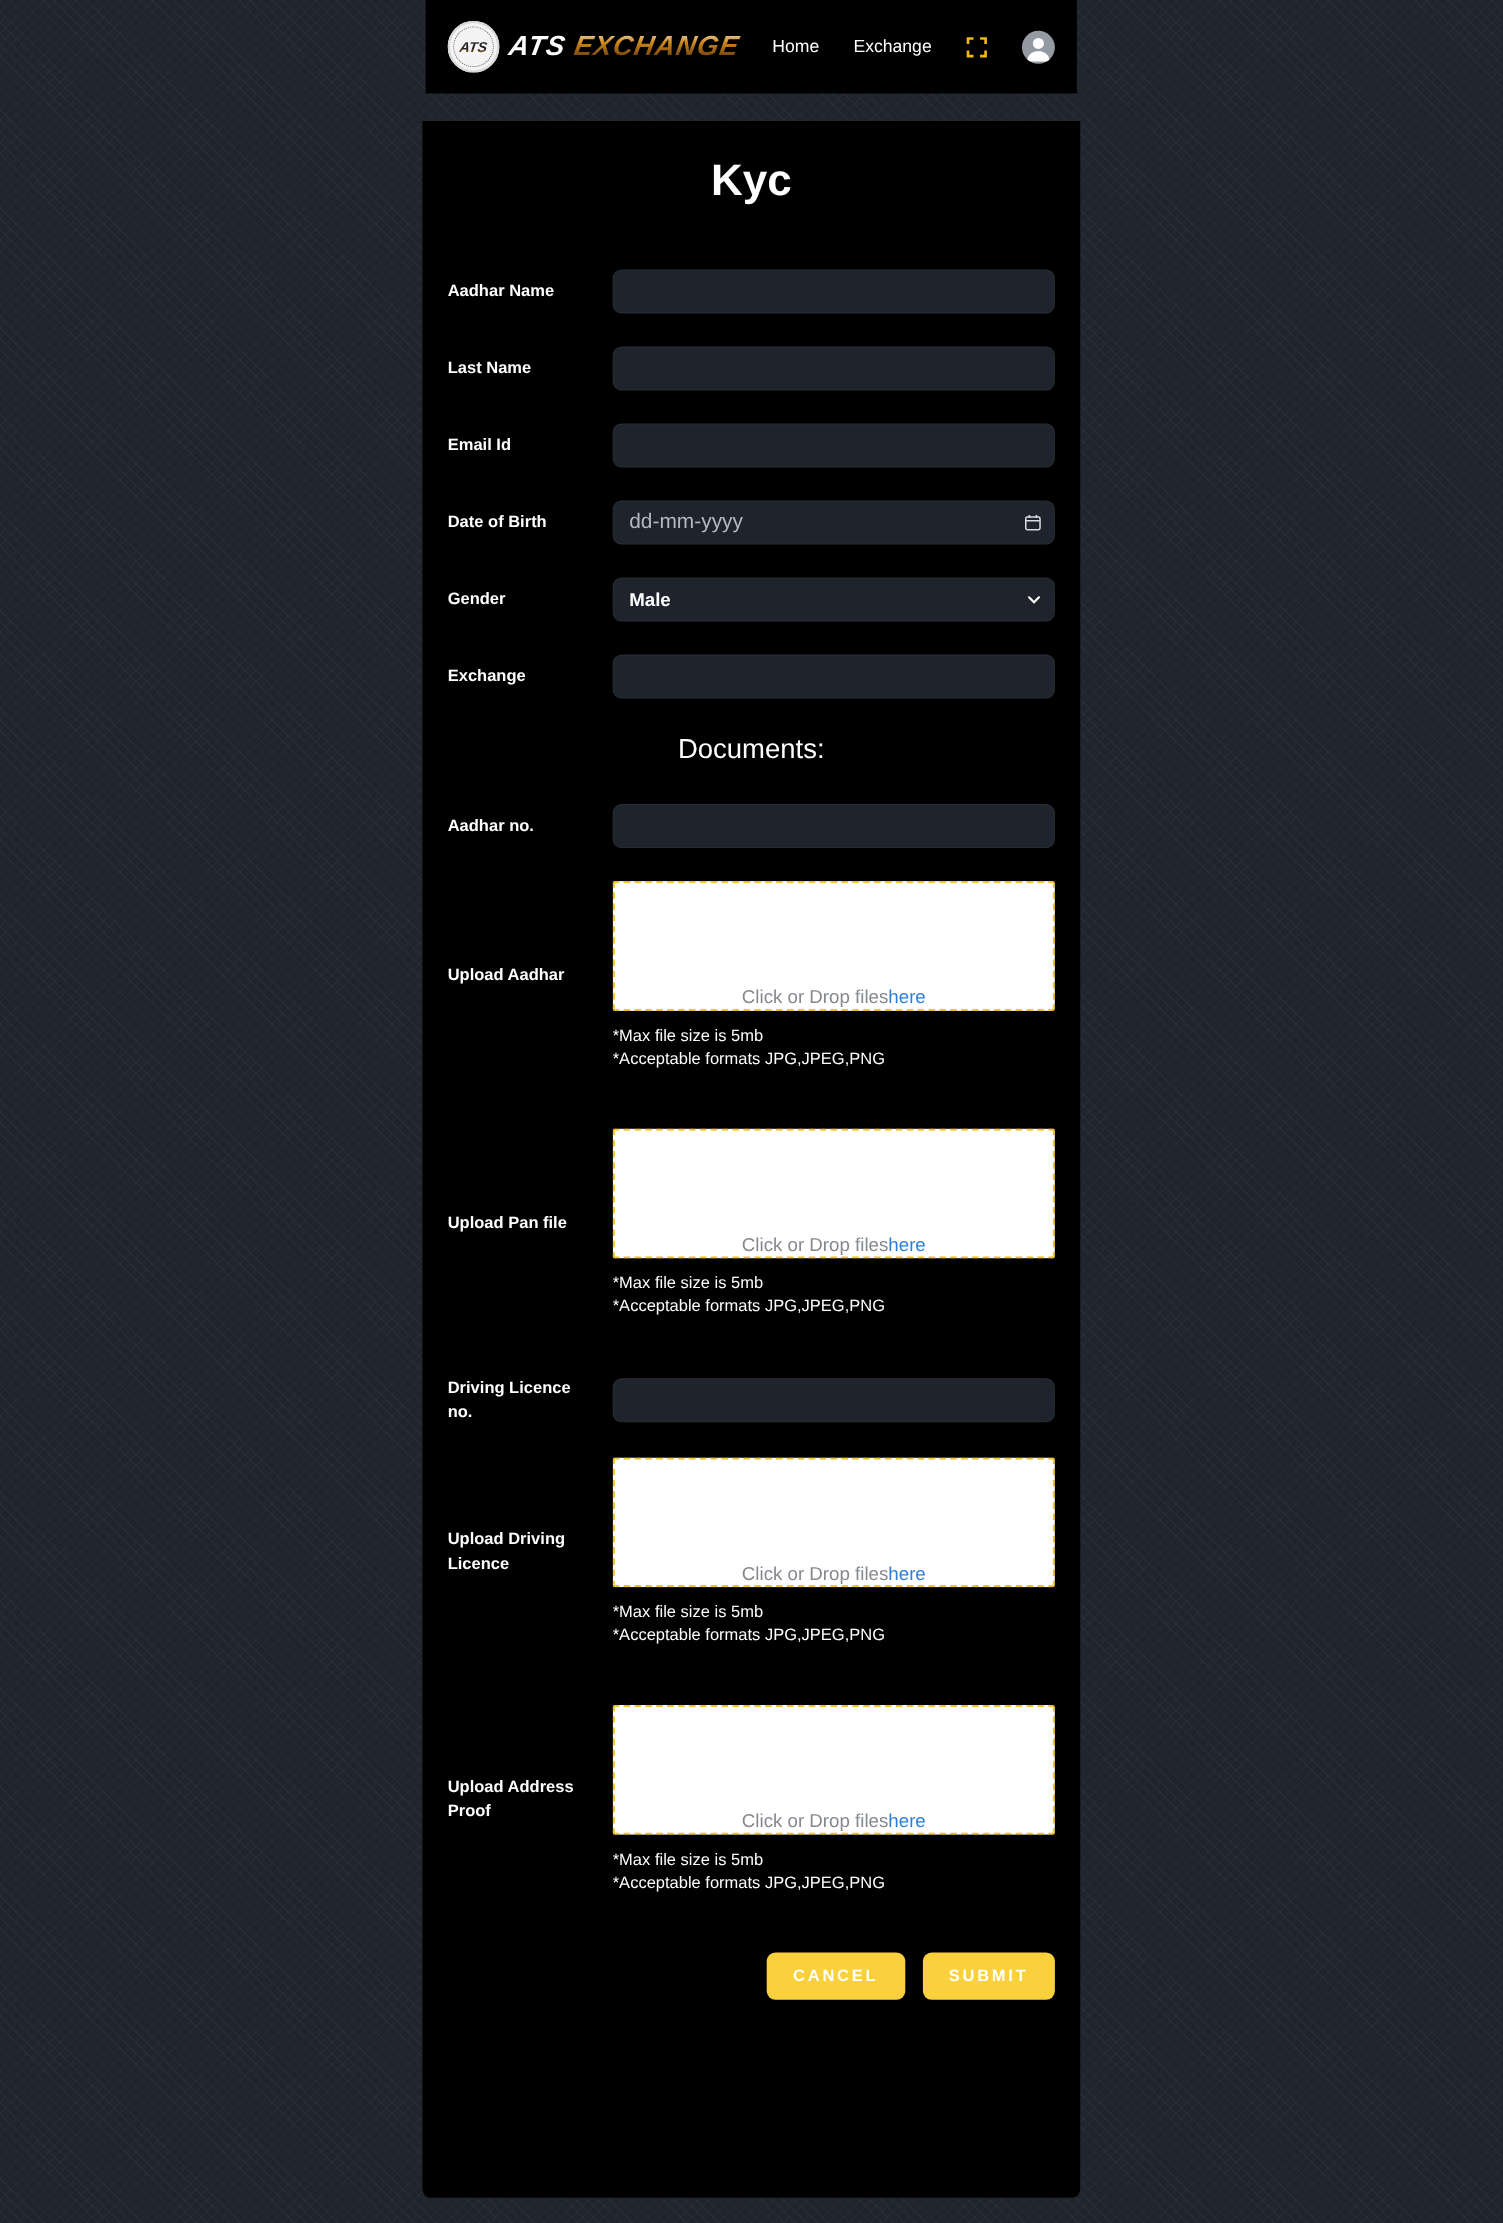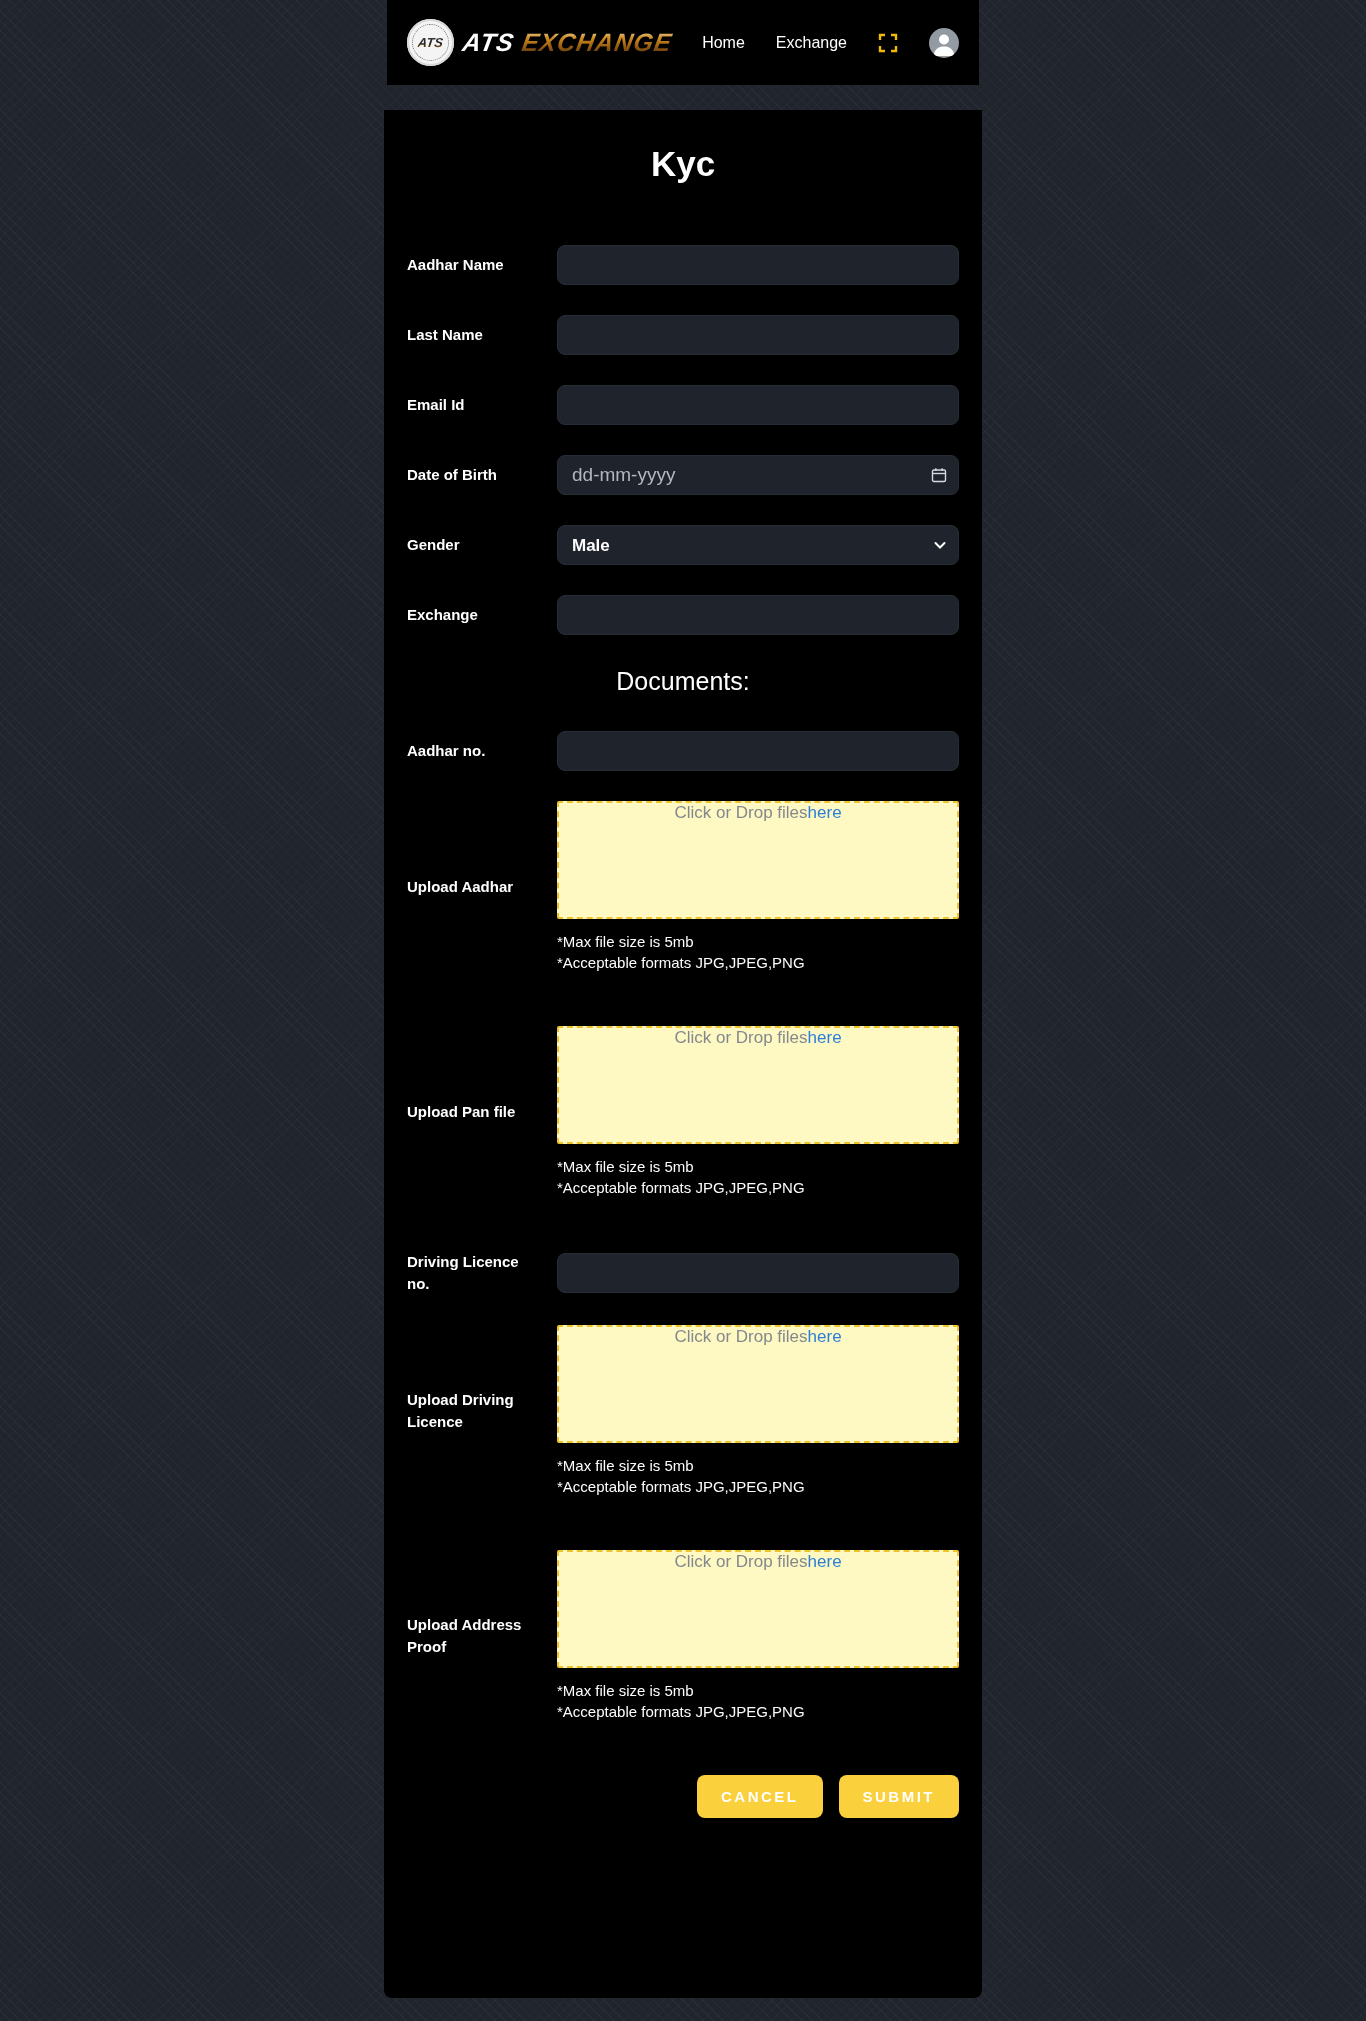--- a/index.html
+++ b/index.html
@@ -40,41 +40,41 @@
   .nav-link{color:#fff;font-size:16px;cursor:pointer;}
   .fs-icon{width:20px;height:20px;display:block;cursor:pointer;}
   .avatar{
     width:30px;height:30px;border-radius:50%;background:#939aa2;overflow:hidden;
     display:flex;align-items:flex-end;justify-content:center;cursor:pointer;
   }
   .card{
     width:598px;min-height:1888px;margin:25px auto 0;background:#000;
     box-sizing:border-box;padding:24px 23px 58px;border-radius:0 0 8px 8px;color:#fff;
   }
-  .page-title{font-size:35px;font-weight:bold;text-align:center;line-height:40px;margin:10px 0 61px;}
+  .page-title{font-size:40px;font-weight:bold;text-align:center;line-height:40px;margin:10px 0 61px;}
   .form-row{display:flex;align-items:center;margin-bottom:30px;}
   .upload-row{display:flex;align-items:center;margin-bottom:53px;}
   .label-col{width:150px;flex:none;font-size:15px;font-weight:bold;line-height:1.45;box-sizing:border-box;padding-right:12px;}
   .field-col{flex:1;min-width:0;position:relative;}
   .text-input, .select-input, .date-input{
     width:100%;height:40px;box-sizing:border-box;background:#1f242c;border:1px solid #272d36;
     border-radius:8px;color:#fff;padding:0 14px;font-family:"Liberation Sans",sans-serif;outline:none;
   }
   .text-input{font-size:16px;}
   .select-input{
     font-size:17px;font-weight:bold;appearance:none;-webkit-appearance:none;-moz-appearance:none;cursor:pointer;
   }
   .chev{position:absolute;right:12px;top:13px;pointer-events:none;display:block;}
   .date-input{font-size:19px;color:#b3b8be;cursor:text;}
   .date-input::placeholder{color:#b3b8be;opacity:1;}
   .cal-icon{position:absolute;right:12px;top:12px;display:block;cursor:pointer;}
   .docs-heading{font-size:25px;font-weight:normal;text-align:center;margin:4px 0 34px;line-height:32px;}
   .dropzone{
-    height:118px;box-sizing:border-box;border:2px dashed #eec32e;border-radius:2px;background:#fef9c3;
-    display:flex;align-items:flex-start;justify-content:center;cursor:pointer;
+    height:118px;box-sizing:border-box;border:2px dashed #eec32e;border-radius:2px;background:#ffffff;
+    display:flex;align-items:flex-end;justify-content:center;cursor:pointer;
     font-size:17px;color:#84888d;margin-bottom:12px;
   }
   .dz-link{color:#2b7fd9;cursor:pointer;}
   .note{font-size:15px;font-weight:500;line-height:21px;color:#fdfdfd;}
   .buttons-row{display:flex;justify-content:flex-end;gap:16px;margin-top:35px;}
   .btn{
     height:43px;padding:0 24px;border:none;border-radius:8px;background:#fbd03d;color:#fff;
     font-family:"Liberation Sans",sans-serif;font-size:15px;font-weight:bold;letter-spacing:2.5px;cursor:pointer;
   }
 </style>

